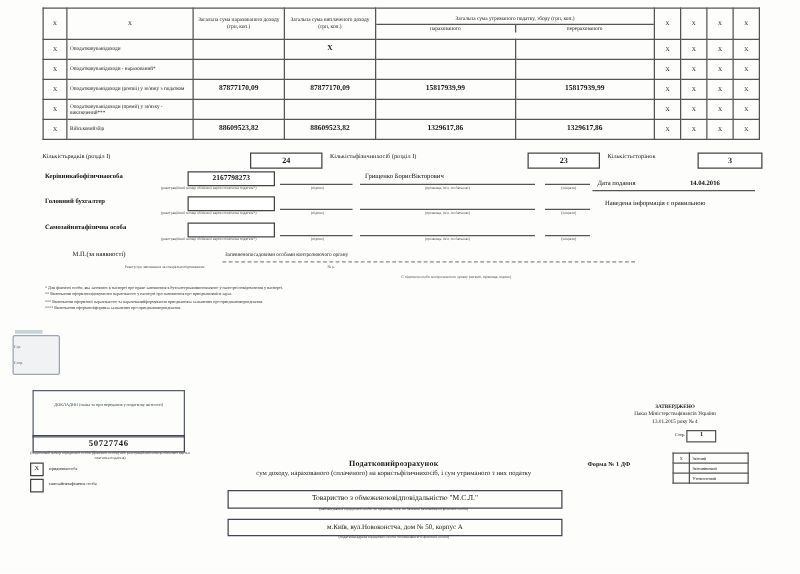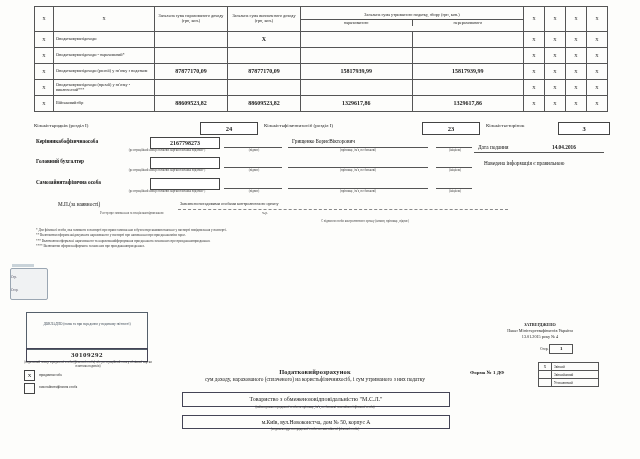--- a/index.html
+++ b/index.html
@@ -466,21 +466,21 @@
     <div style="margin-top:9px;">Стор.</div>
   </div>
 
   <div class="lower">
 
     <div class="stamp-box">
       <div style="margin-top:7px;">ДОКЛАДНО
 (назва та при передання у податкову звітності)</div>
     </div>
 
-    <div class="edrpou">30109292</div>
+    <div class="edrpou">50727746</div>
     <div class="edrpou-cap">(податковий номер юридичної особи (фізичної особи) або реєстраційний номер облікової картки платника податків)</div>
 
     <div class="x-row">
       <span class="x-cell">X</span>
       <span class="x-lbl">юридичнаособа</span>
       <br>
       <span class="x-cell" style="margin-top:2px;"></span>
       <span class="x-lbl">самозайнятафізична особа</span>
     </div>
 

